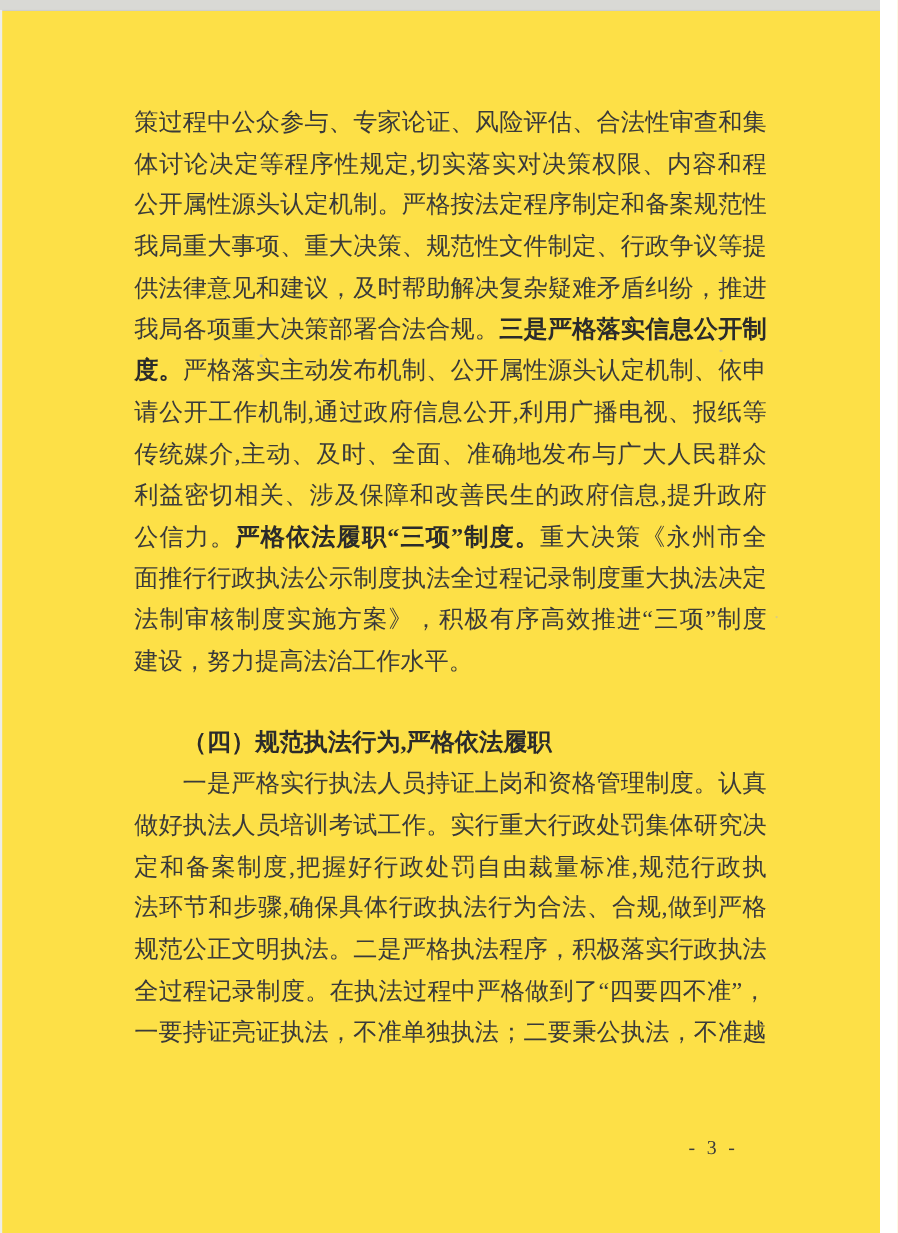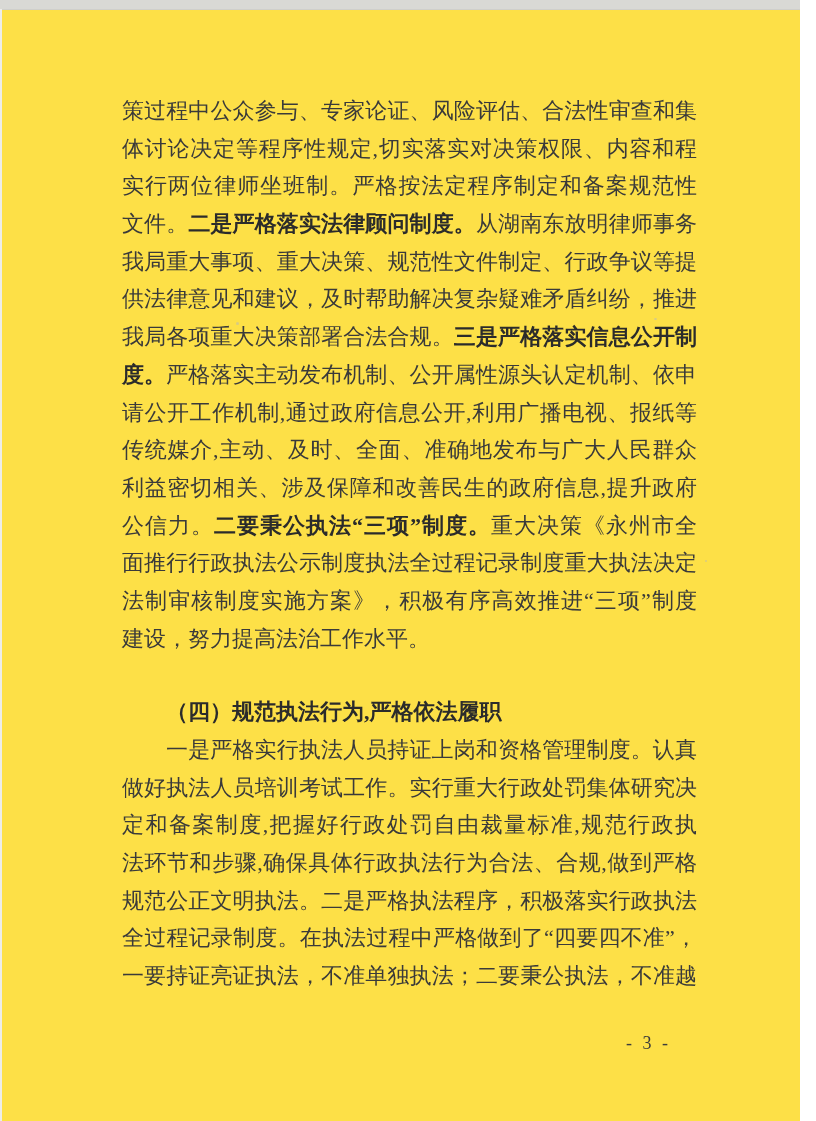--- a/index.html
+++ b/index.html
@@ -74,30 +74,29 @@
   <div class="scan-edge-top"></div>
   <div class="scan-edge-left"></div>
 
   <div class="speck" style="left:236px;top:322px;width:3px;height:3px;"></div>
   <div class="speck" style="left:654px;top:318px;width:3px;height:2px;"></div>
   <div class="speck" style="left:705px;top:560px;width:2px;height:2px;"></div>
 
   <div class="doc-text">
       <div class="line fill"><span>策过程中公众参与、专家论证、风险评估、合法性审查和集</span></div>
       <div class="line fill"><span>体讨论决定等程序性规定,切实落实对决策权限、内容和程</span></div>
-      <div class="line fill"><span>实行两位律师坐班制。严格按法定程序制定和备案规范性</span></div>
-      <div class="line fill"><span>文件。</span><span class="bold">二是严格落实法律顾问制度。</span><span>从湖南东放明律师事务</span></div>
+      <div class="line fill"><span>公开属性源头认定机制。严格按法定程序制定和备案规范性</span></div>
       <div class="line fill"><span>我局重大事项、重大决策、规范性文件制定、行政争议等提</span></div>
       <div class="line fill"><span>供法律意见和建议，及时帮助解决复杂疑难矛盾纠纷，推进</span></div>
       <div class="line fill"><span>我局各项重大决策部署合法合规。</span><span class="bold">三是严格落实信息公开制</span></div>
       <div class="line fill"><span class="bold">度。</span><span>严格落实主动发布机制、公开属性源头认定机制、依申</span></div>
       <div class="line fill"><span>请公开工作机制,通过政府信息公开,利用广播电视、报纸等</span></div>
       <div class="line fill"><span>传统媒介,主动、及时、全面、准确地发布与广大人民群众</span></div>
       <div class="line fill"><span>利益密切相关、涉及保障和改善民生的政府信息,提升政府</span></div>
-      <div class="line fill"><span>公信力。</span><span class="bold">二要秉公执法“三项”制度。</span><span>重大决策《永州市全</span></div>
+      <div class="line fill"><span>公信力。</span><span class="bold">严格依法履职“三项”制度。</span><span>重大决策《永州市全</span></div>
       <div class="line fill"><span>面推行行政执法公示制度执法全过程记录制度重大执法决定</span></div>
       <div class="line fill"><span>法制审核制度实施方案》，积极有序高效推进“三项”制度</span></div>
       <div class="line"><span>建设，努力提高法治工作水平。</span></div>
       <div class="line" style="padding-left: 44px; margin-top: 36px;"><span class="bold">（四）规范执法行为,严格依法履职</span></div>
       <div class="line fill" style="padding-left: 44px;"><span>一是严格实行执法人员持证上岗和资格管理制度。认真</span></div>
       <div class="line fill"><span>做好执法人员培训考试工作。实行重大行政处罚集体研究决</span></div>
       <div class="line fill"><span>定和备案制度,把握好行政处罚自由裁量标准,规范行政执</span></div>
       <div class="line fill"><span>法环节和步骤,确保具体行政执法行为合法、合规,做到严格</span></div>
       <div class="line fill"><span>规范公正文明执法。二是严格执法程序，积极落实行政执法</span></div>
       <div class="line fill"><span>全过程记录制度。在执法过程中严格做到了“四要四不准”，</span></div>

